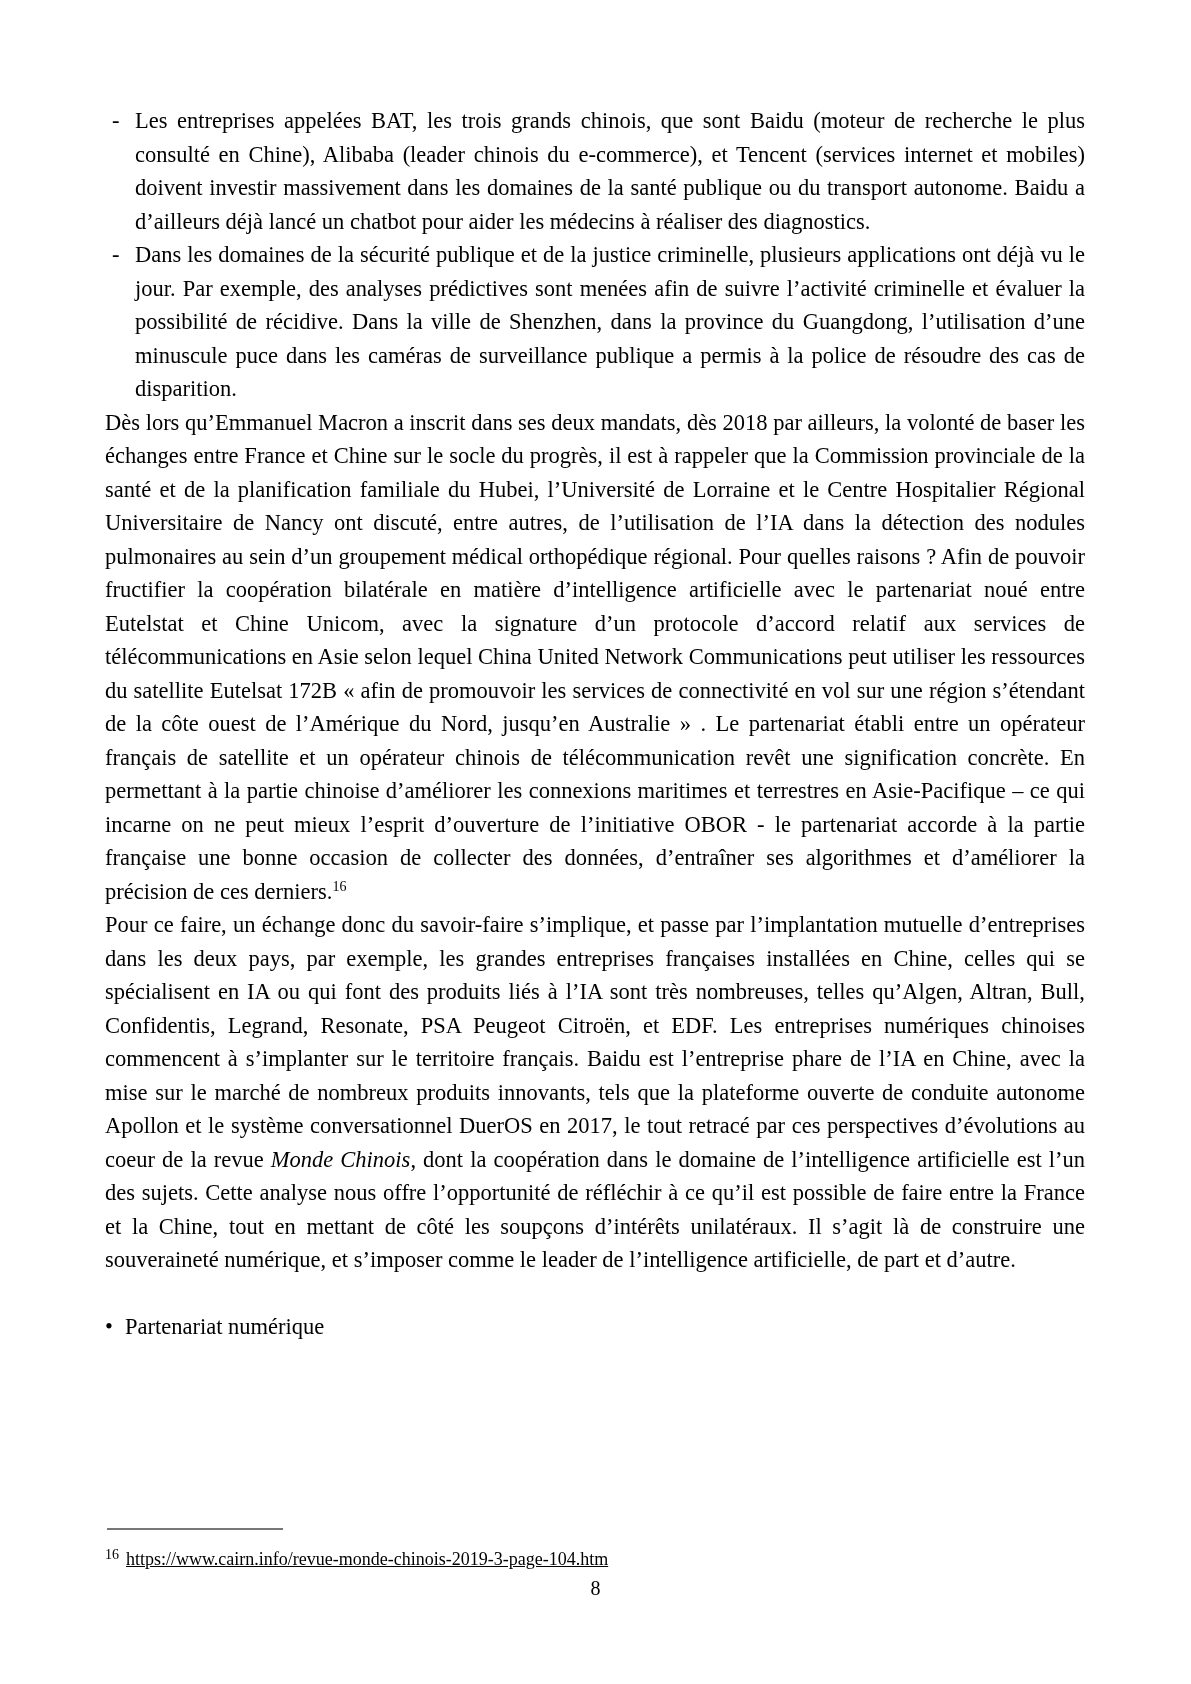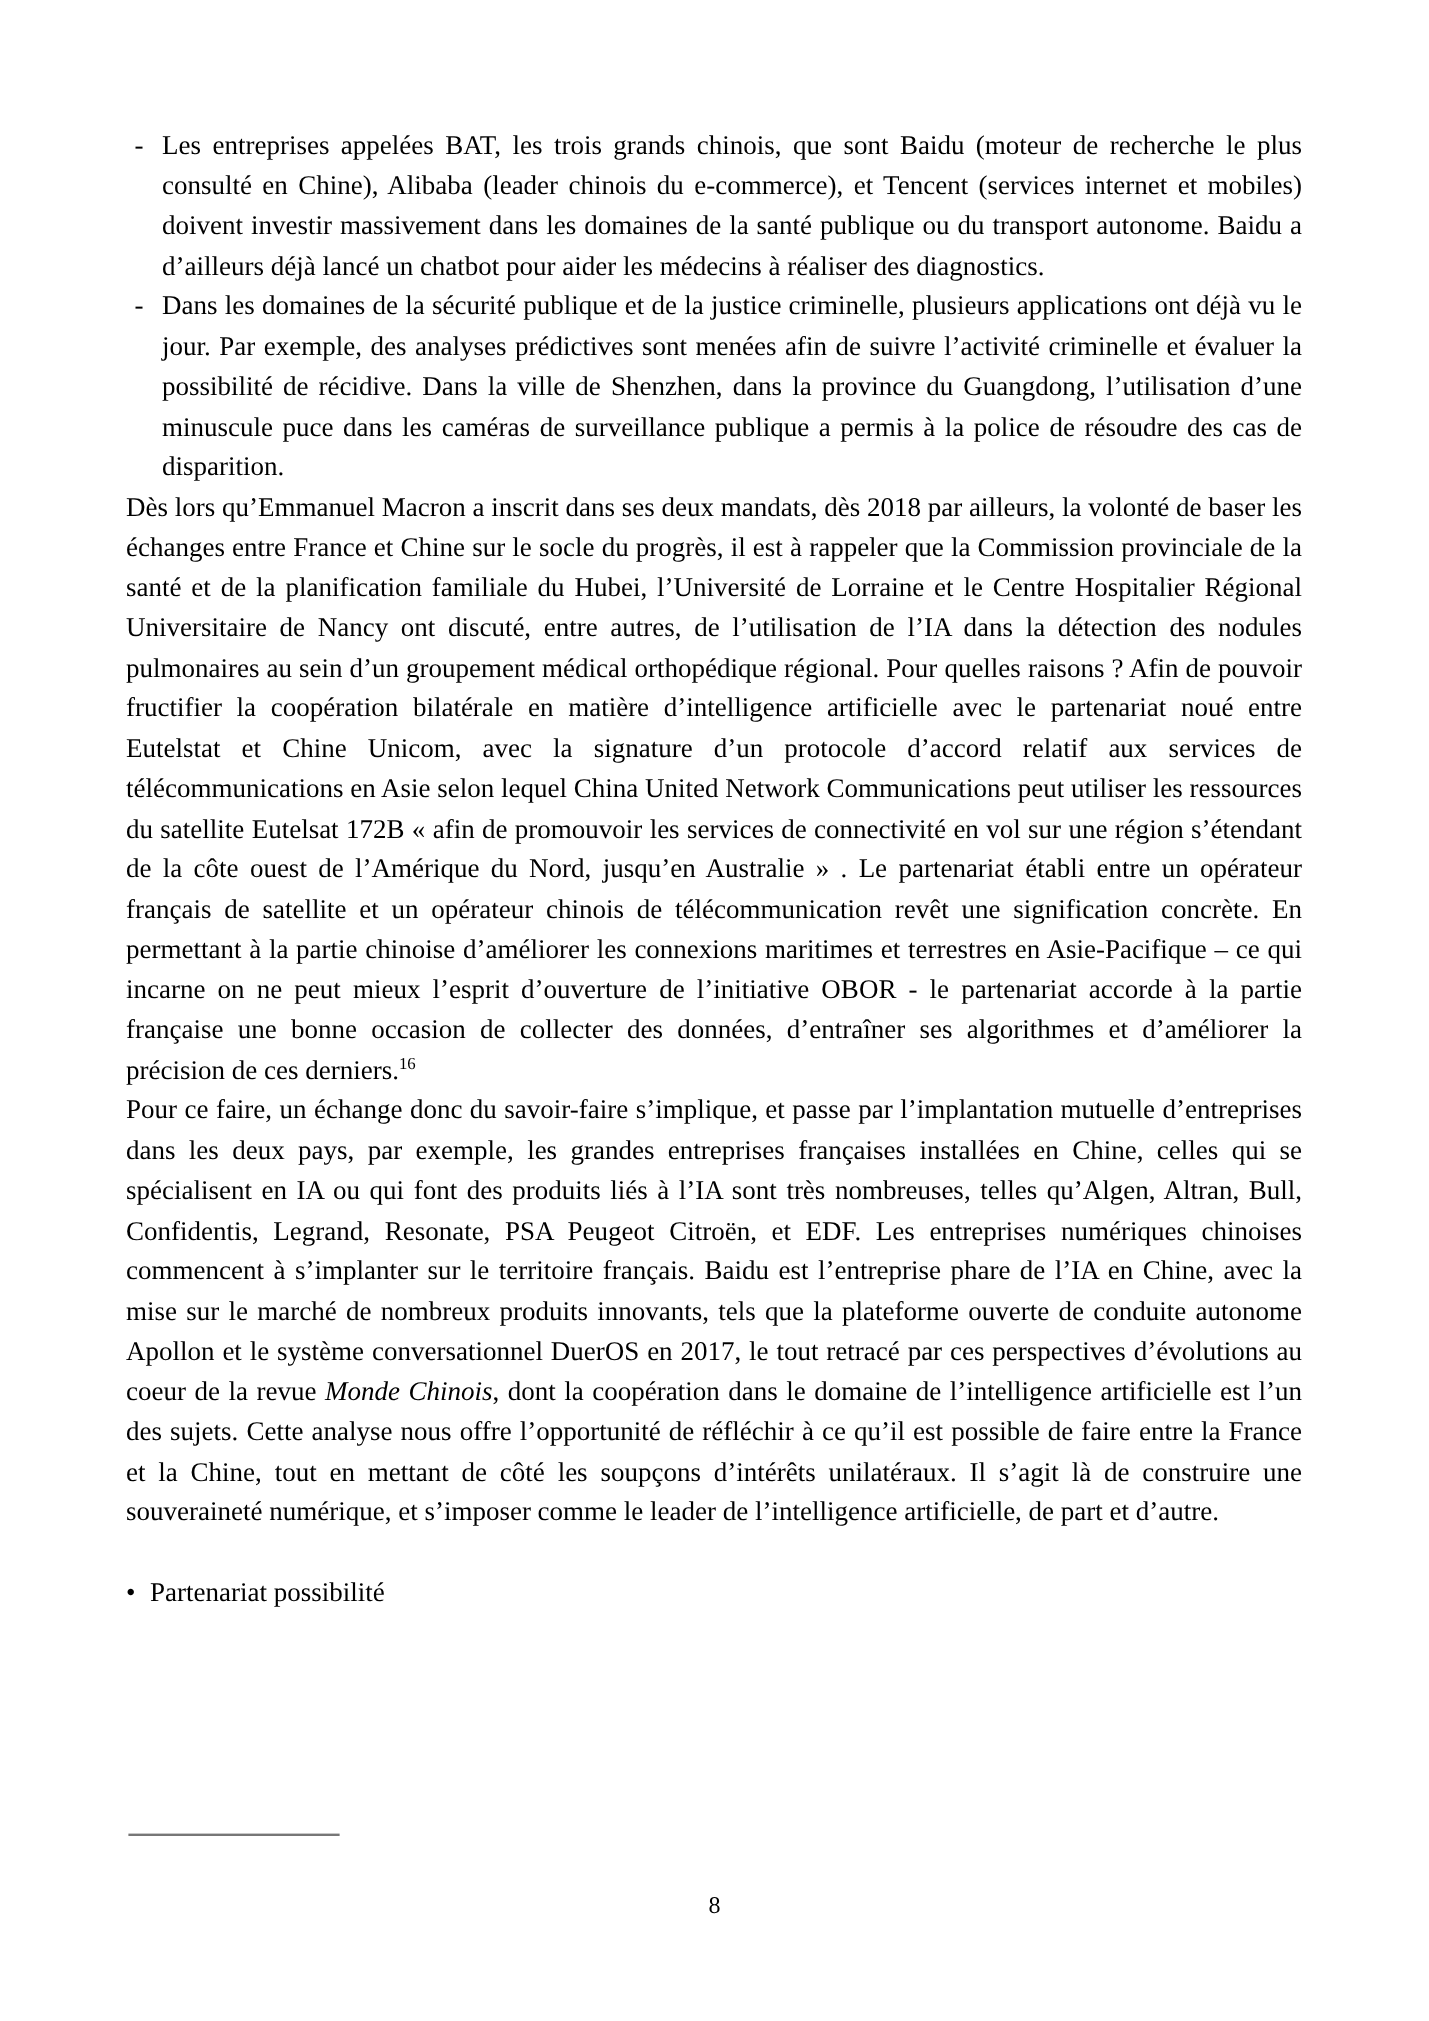--- a/index.html
+++ b/index.html
@@ -101,21 +101,24 @@
       <span class="dash-marker">-</span>
       <span class="dash-text">Dans les domaines de la sécurité publique et de la justice criminelle, plusieurs applications ont déjà vu le jour. Par exemple, des analyses prédictives sont menées afin de suivre l’activité criminelle et évaluer la possibilité de récidive. Dans la ville de Shenzhen, dans la province du Guangdong, l’utilisation d’une minuscule puce dans les caméras de surveillance publique a permis à la police de résoudre des cas de disparition.</span>
     </li>
   </ul>
 
   <p class="body-para"><span>Dès lors qu’Emmanuel Macron a inscrit dans ses deux mandats, dès 2018 par ailleurs, la volonté de baser les échanges entre France et Chine sur le socle du progrès, il est à rappeler que la Commission provinciale de la santé et de la planification familiale du Hubei, l’Université de Lorraine et le Centre Hospitalier Régional Universitaire de Nancy ont discuté, entre autres, de l’utilisation de l’IA dans la détection des nodules pulmonaires au sein d’un groupement médical orthopédique régional. Pour quelles raisons ? Afin de pouvoir fructifier la coopération bilatérale en matière d’intelligence artificielle avec le partenariat noué entre Eutelstat et Chine Unicom, avec la signature d’un protocole d’accord relatif aux services de télécommunications en Asie selon lequel China United Network Communications peut utiliser les ressources du satellite Eutelsat 172B « afin de promouvoir les services de connectivité en vol sur une région s’étendant de la côte ouest de l’Amérique du Nord, jusqu’en Australie » . Le partenariat établi entre un opérateur français de satellite et un opérateur chinois de télécommunication revêt une signification concrète. En permettant à la partie chinoise d’améliorer les connexions maritimes et terrestres en Asie-Pacifique – ce qui incarne on ne peut mieux l’esprit d’ouverture de l’initiative OBOR - le partenariat accorde à la partie française une bonne occasion de collecter des données, d’entraîner ses algorithmes et d’améliorer la précision de ces derniers.</span><sup class="fn-ref">16</sup></p>
 
   <p class="body-para"><span>Pour ce faire, un échange donc du savoir-faire s’implique, et passe par l’implantation mutuelle d’entreprises dans les deux pays, par exemple, les grandes entreprises françaises installées en Chine, celles qui se spécialisent en IA ou qui font des produits liés à l’IA sont très nombreuses, telles qu’Algen, Altran, Bull, Confidentis, Legrand, Resonate, PSA Peugeot Citroën, et EDF. Les entreprises numériques chinoises commencent à s’implanter sur le territoire français. Baidu est l’entreprise phare de l’IA en Chine, avec la mise sur le marché de nombreux produits innovants, tels que la plateforme ouverte de conduite autonome Apollon et le système conversationnel DuerOS en 2017, le tout retracé par ces perspectives d’évolutions au coeur de la revue </span><em>Monde Chinois</em><span>, dont la coopération dans le domaine de l’intelligence artificielle est l’un des sujets. Cette analyse nous offre l’opportunité de réfléchir à ce qu’il est possible de faire entre la France et la Chine, tout en mettant de côté les soupçons d’intérêts unilatéraux. Il s’agit là de construire une souveraineté numérique, et s’imposer comme le leader de l’intelligence artificielle, de part et d’autre.</span></p>
 
   <div class="heading-bullet">
-    <span class="bullet-marker">•</span><span class="bullet-label">Partenariat possibilité</span>
+    <span class="bullet-marker">•</span><span class="bullet-label">Partenariat numérique</span>
   </div>
 
   <div class="footnote-rule"></div>
 
+  <div class="footnote">
+    <sup class="fn-num">16</sup><a class="fn-link" href="#">https://www.cairn.info/revue-monde-chinois-2019-3-page-104.htm</a>
+  </div>
 
   <div class="page-number">8</div>
 
 </div>
 
 </body></html>

